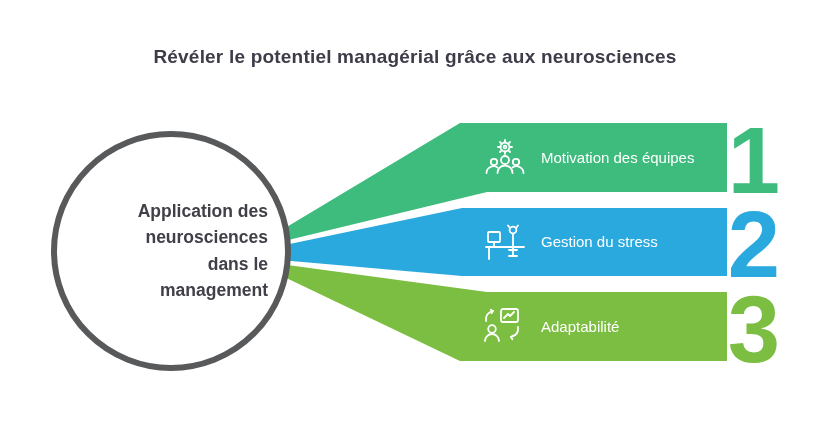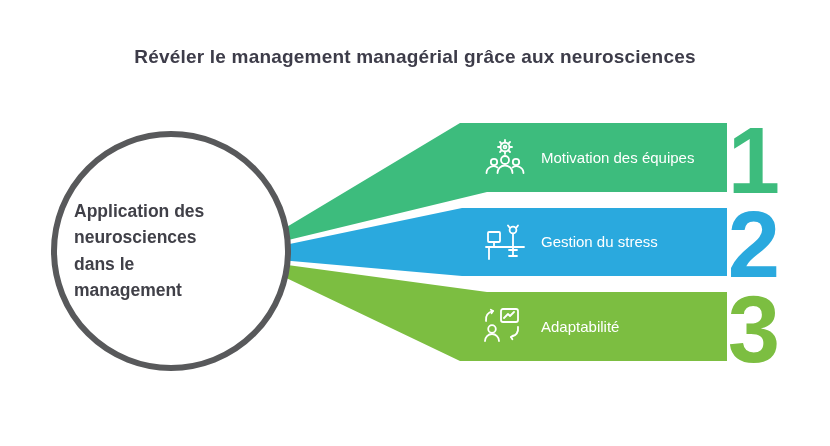--- a/index.html
+++ b/index.html
@@ -21,21 +21,21 @@
   }
   .art {
     position:absolute;
     top:0; left:0;
     width:830px; height:446px;
     display:block;
   }
   .hub-label {
     position:absolute;
     left:74px; top:198px; width:194px;
-    text-align:left;
+    text-align:right;
     font-size:17.5px;
     font-weight:bold;
     line-height:1.5;
     color:#404048;
     white-space:pre-line;
   }
   .num {
     font-family:"Liberation Sans", sans-serif;
     font-weight:bold;
     font-size:94px;
@@ -50,21 +50,21 @@
     stroke-width:1.8;
     stroke-linecap:round;
     stroke-linejoin:round;
   }
 </style>
 </head>
 <body>
 
 <div class="stage">
 
-  <div class="title">Révéler le management managérial grâce aux neurosciences</div>
+  <div class="title">Révéler le potentiel managérial grâce aux neurosciences</div>
 
   <svg class="art" viewBox="0 0 830 446" aria-hidden="true">
 
     <polygon points="280,231 460,123 727,123 727,192 487,192 280,242" fill="#3dbc7d"></polygon>
     <polygon points="280,246 462,208 727,208 727,276 462,276 280,260" fill="#2aa9de"></polygon>
     <polygon points="280,264 487,292 727,292 727,361 460,361 280,275" fill="#7cbe41"></polygon>
 
     <circle cx="171" cy="251" r="117" fill="#ffffff" stroke-width="6" stroke="#58595b"></circle>
 
     <text class="num" x="754" y="193" text-anchor="middle" fill="#3dbc7d">1</text>

